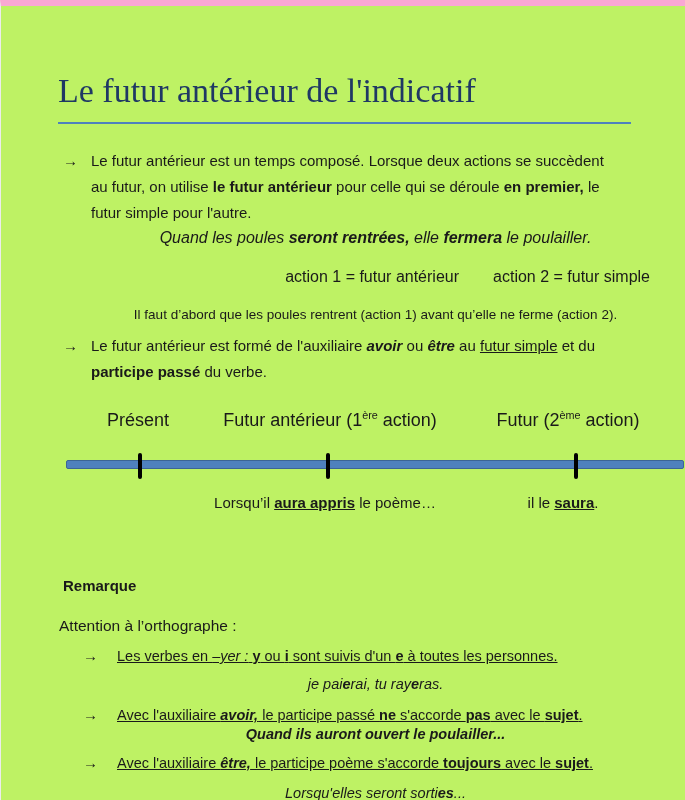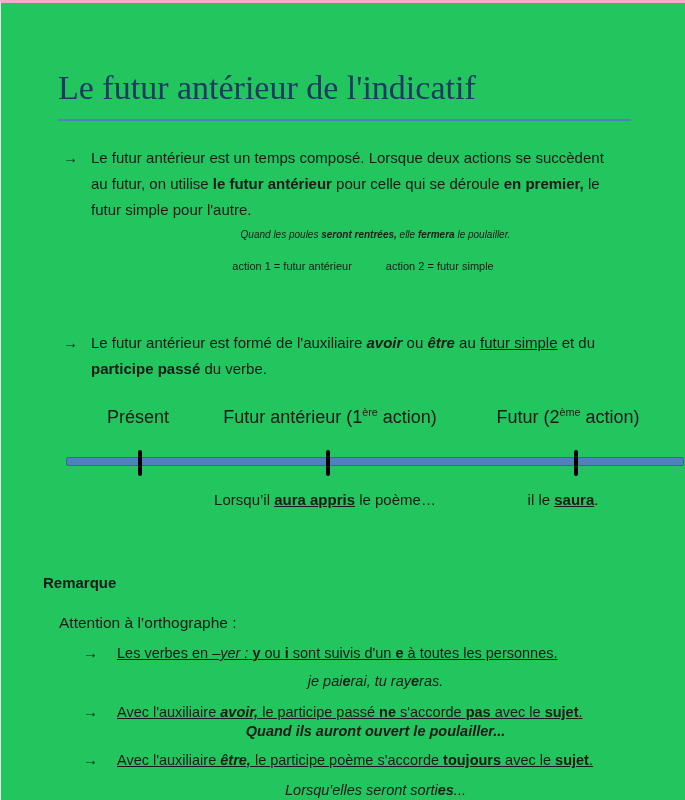--- a/index.html
+++ b/index.html
@@ -1,21 +1,21 @@
 <!DOCTYPE html>
 <html><head>
 <meta charset="utf-8">
 <style>
   html,body{margin:0;padding:0;background:#fff;}
   .page{
     position:relative;
     width:685px;height:800px;
-    background:#22c55e;
+    background:#bef264;
     border-left:1px solid #ececec;
-    border-top:3px solid #f9a8d4;
+    border-top:6px solid #f9a8d4;
     box-sizing:border-box;
     overflow:hidden;
     font-family:"Liberation Sans",sans-serif;
     color:#1a1a1a;
   }
   
   .title{
     position:absolute;left:57px;top:62px;width:573px;margin:0;
     font-family:"Liberation Serif",serif;
     font-weight:normal;
@@ -31,42 +31,42 @@
   .i{font-style:italic;}
   .u{text-decoration:underline;}
   sup{font-size:0.6em;line-height:0;}
   
   .bullet{position:absolute;display:flex;font-size:15px;line-height:26px;}
   .bullet .arrow{flex:0 0 28px;font-size:15px;}
   .b1{left:62px;top:142px;width:590px;}
   .b2{left:62px;top:327px;width:590px;}
   
   .center{position:absolute;left:90px;right:25px;text-align:center;}
-  .example1{top:221px;font-size:10px;line-height:22px;}
-  .actionline{top:252px;font-size:11px;line-height:22px;left:57px;right:35px;padding-left:18px;}
+  .example1{top:221px;font-size:16px;line-height:22px;}
+  .actionline{top:260px;font-size:16px;line-height:22px;left:57px;right:35px;padding-left:18px;text-align:right;}
   .actionline .gap{margin-left:34px;}
   .note{top:300px;font-size:13.5px;line-height:17px;}
   
   .tl-label{position:absolute;top:403px;font-size:18px;line-height:22px;transform:translateX(-50%);white-space:nowrap;}
   .l1{left:137px;}
   .l2{left:329px;}
   .l3{left:567px;}
   .tl-bar{
     position:absolute;left:65px;top:454px;width:618px;height:9px;
     background:#4F81BD;border:1px solid #3c6595;box-sizing:border-box;border-radius:2px;
   }
   .tl-tick{position:absolute;top:447px;width:4px;height:26px;background:#000;border-radius:2px;}
   .t1{left:137px;}
   .t2{left:325px;}
   .t3{left:573px;}
   .tl-caption{position:absolute;top:486px;font-size:15px;line-height:22px;transform:translateX(-50%);white-space:nowrap;}
   .c1{left:324px;}
   .c2{left:562px;text-align:right;}
   
-  .remark-heading{position:absolute;left:42px;top:570px;font-size:15px;line-height:20px;font-weight:bold;}
+  .remark-heading{position:absolute;left:62px;top:570px;font-size:15px;line-height:20px;font-weight:bold;}
   .attention{position:absolute;left:58px;top:610px;font-size:15.5px;line-height:20px;}
   
   .obullet{position:absolute;left:82px;right:10px;display:flex;font-size:14.5px;line-height:22px;}
   .obullet .arrow{flex:0 0 34px;font-size:15px;}
   .ob1{top:639px;}
   .ob2{top:698px;}
   .ob3{top:746px;}
   .oex{font-size:14.5px;line-height:22px;}
   .oex1{top:667px;}
   .oex2{top:717px;font-weight:bold;}
@@ -85,20 +85,21 @@
 </span><span>au futur, on utilise </span><span class="b">le futur antérieur</span><span> pour celle qui se déroule </span><span class="b">en premier,</span><span> le
 </span><span>futur simple pour l'autre.</span></div>
   </div>
 
   <div class="center example1 rich"><span class="i">Quand les poules </span><span class="b i">seront rentrées,</span><span class="i"> elle </span><span class="b i">fermera</span><span class="i"> le poulailler.</span></div>
 
   <div class="actionline center">
     <span>action 1 = futur antérieur</span><span class="gap">action 2 = futur simple</span>
   </div>
 
+  <div class="center note">Il faut d’abord que les poules rentrent (action 1) avant qu’elle ne ferme (action 2).</div>
 
   <div class="bullet b2">
     <span class="arrow">→</span>
     <div class="rich"><span>Le futur antérieur est formé de l'auxiliaire </span><span class="b i">avoir</span><span> ou </span><span class="b i">être</span><span> au </span><span class="u">futur simple</span><span> et du
 </span><span class="b">participe passé</span><span> du verbe.</span></div>
   </div>
 
   <div>
     <div class="tl-label l1 rich"><span>Présent</span></div>
     <div class="tl-label l2 rich"><span>Futur antérieur (1</span><sup>ère</sup><span> action)</span></div>

